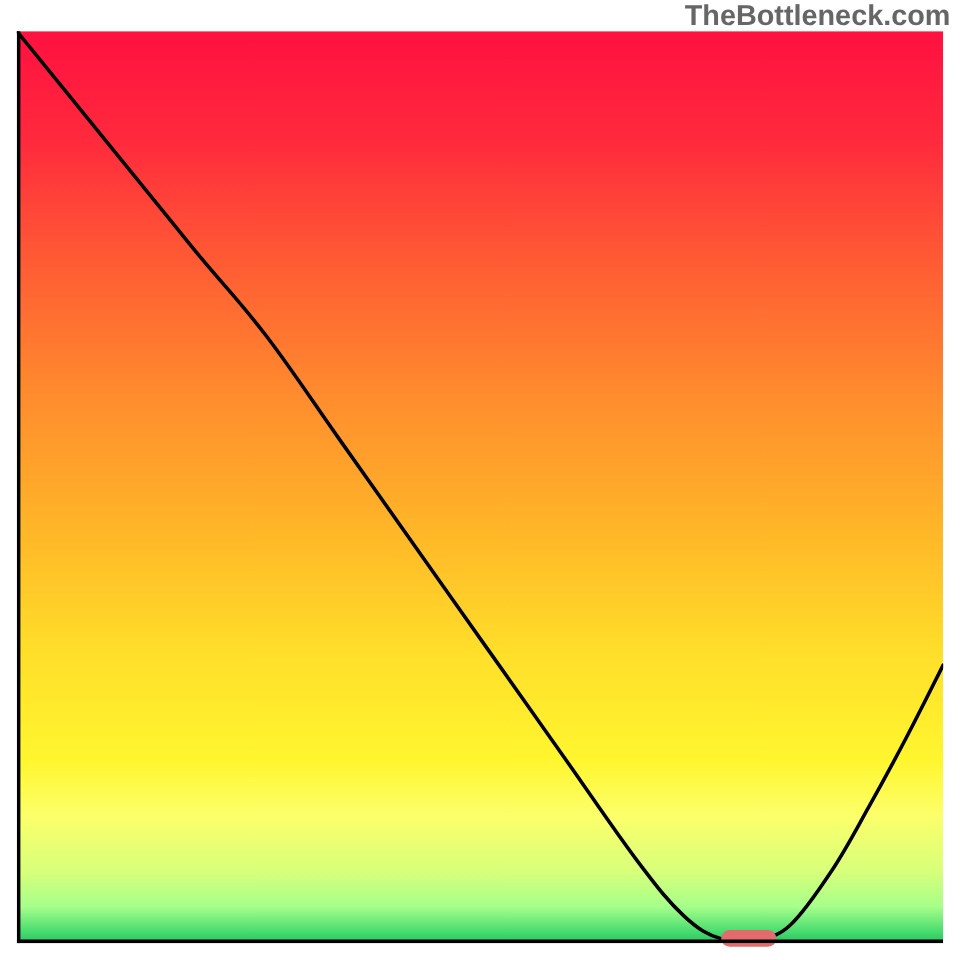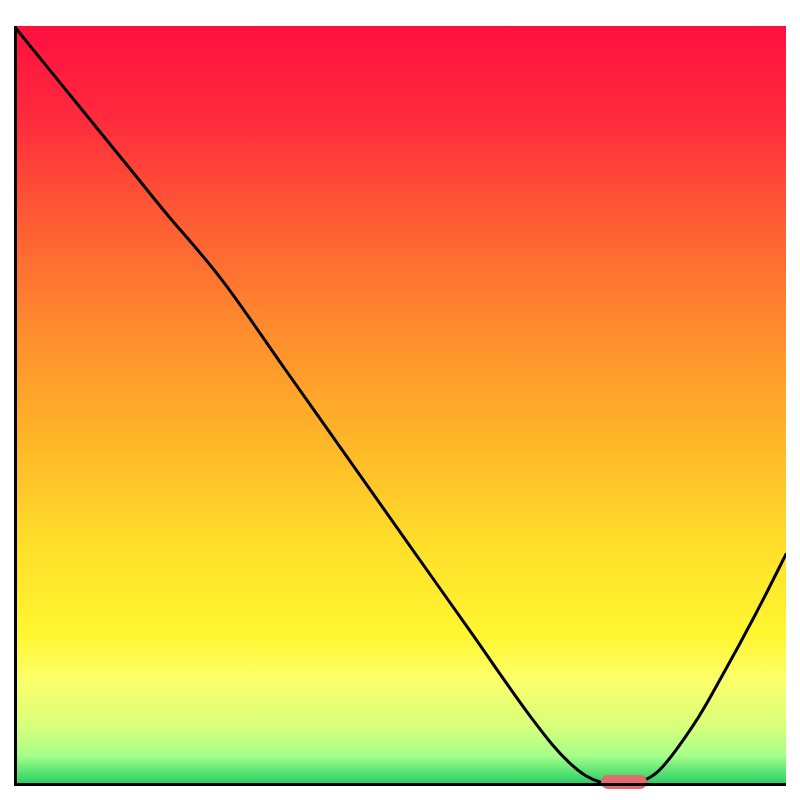--- a/index.html
+++ b/index.html
@@ -64,20 +64,21 @@
   height: 14px;
   border-radius: 7px;
   background: #e46b6d;
   z-index: 15;
 }
 </style>
 </head>
 <body>
 
 <div class="container">
+  <div class="watermark">TheBottleneck.com</div>
 
   <div class="plot-box">
     <svg class="gradient-bg" viewBox="0 0 772 760" preserveAspectRatio="none">
       <defs>
         <linearGradient id="bg-grad" x1="0" y1="0" x2="0" y2="1">
             <stop offset="0%" stop-color="#ff1040"></stop>
             <stop offset="12%" stop-color="#ff2a3d"></stop>
             <stop offset="25%" stop-color="#ff5a34"></stop>
             <stop offset="40%" stop-color="#ff8c2e"></stop>
             <stop offset="55%" stop-color="#ffb728"></stop>

